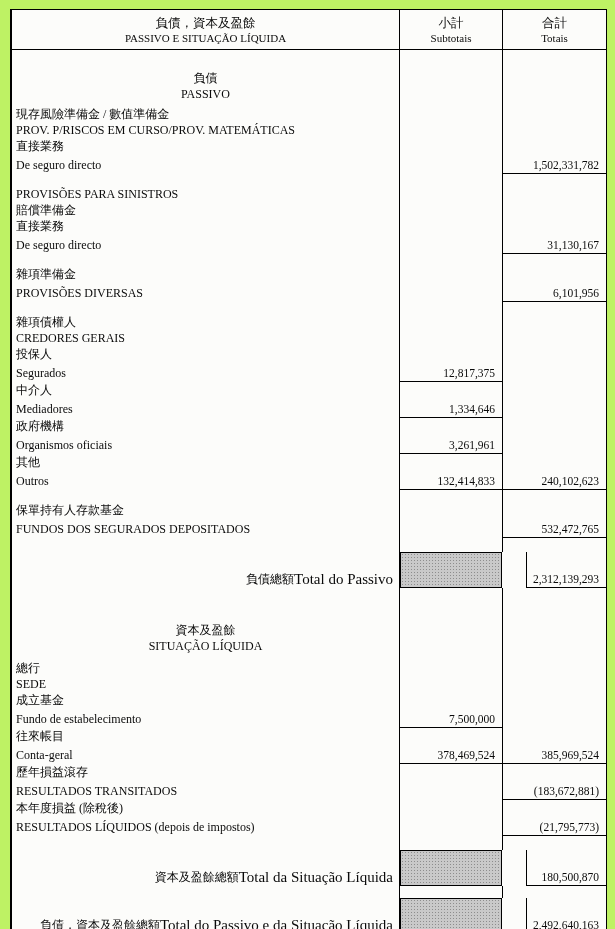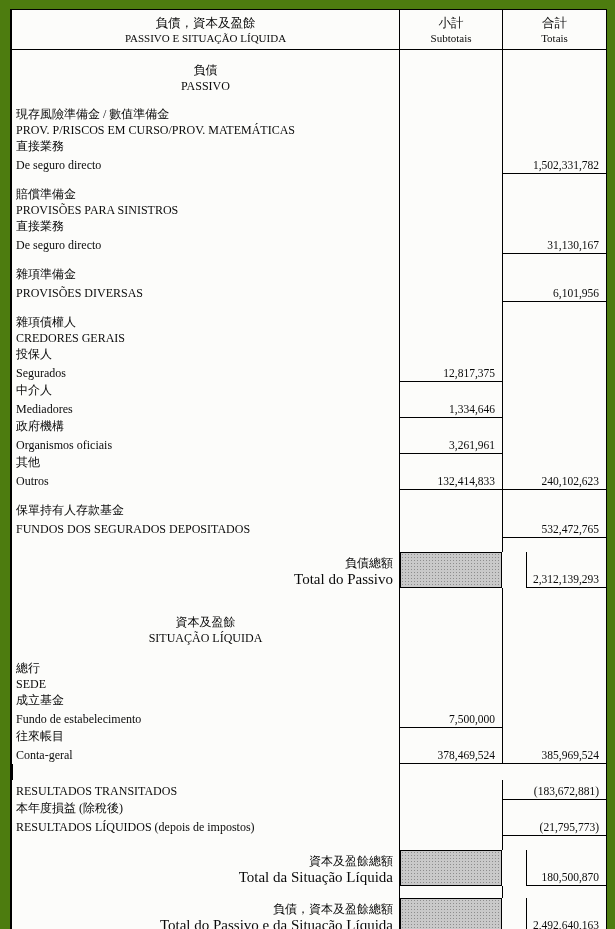--- a/index.html
+++ b/index.html
@@ -1,19 +1,19 @@
 <!DOCTYPE html>
 <html><head>
 <meta charset="utf-8">
 <style>
   * { box-sizing: border-box; }
   html, body { margin: 0; padding: 0; background: #e8e8e6; }
   .page {
     width: 615px; height: 929px;
-    background: #4d7c0f;
+    background: #bef264;
     padding: 9px 8px 0 10px;
     font-family: "Liberation Serif", "DejaVu Serif", serif;
     color: #0a0a0a;
     position: relative;
     overflow: hidden;
   }
   .table { border: 1.5px solid #000; border-left-width: 2px; background: #fcfcfa; }
   .row { display: grid; grid-template-columns: 1fr 103px 104px; }
   .cell { min-width: 0; }
   .sub, .tot { border-left: 1px solid #000; position: relative; }
@@ -21,25 +21,25 @@
   .hc { display: flex; flex-direction: column; justify-content: center; align-items: center; }
   .hzh { font-size: 12.5px; }
   .hpt { font-size: 11px; }
   .textrow { height: 16px; }
   .numrow  { height: 20px; }
   .totalrow { height: 36px; }
   .label { font-size: 12px; line-height: 15px; padding-left: 4px; white-space: nowrap; overflow: hidden; }
   .textrow .label { padding-top: 1px; }
   .numrow .label { padding-top: 4px; }
   .label.ind { }
-  .label.center { padding-left: 0; text-align: center; }
+  .label.center { padding-left: 0; text-align: center; margin-top: 8px; }
   .num { display: flex; align-items: flex-end; justify-content: flex-end;
          font-size: 11.5px; padding: 0 7px 2px 0; }
   .u { border-bottom: 1px solid #000; }
-  .tlabels { display: flex; flex-direction: column; justify-content: flex-end;
+  .tlabels { display: flex; flex-direction: row; justify-content: flex-end;
              align-items: flex-end; padding: 0 6px 1px 0; margin-left: 36px; }
   .tl { font-size: 12px; line-height: 15.5px; white-space: nowrap; }
   .tl.pt { font-size: 15px; }
   .shade { position: absolute; inset: 0; border: 1px solid #000;
            background-color: #c9c9c9;
            background-image: radial-gradient(#8d8d8d 0.7px, transparent 0.8px);
            background-size: 3px 3px; }
   .tnum { padding-bottom: 2px; margin-left: 24px; }
 </style>
 </head>
@@ -116,28 +116,28 @@
           <div class="cell sub"></div>
           <div class="cell tot num u">1,502,331,782</div>
         </div>
         <div class="row" style="height: 12px;">
           <div class="cell desc"></div>
           <div class="cell sub"></div>
           <div class="cell tot"></div>
         </div>
         <div class="row textrow">
           <div class="cell desc">
+            <div class="label">PROVISÕES PARA SINISTROS</div>
+          </div>
+          <div class="cell sub"></div>
+          <div class="cell tot"></div>
+        </div>
+        <div class="row textrow">
+          <div class="cell desc">
             <div class="label">賠償準備金</div>
-          </div>
-          <div class="cell sub"></div>
-          <div class="cell tot"></div>
-        </div>
-        <div class="row textrow">
-          <div class="cell desc">
-            <div class="label">PROVISÕES PARA SINISTROS</div>
           </div>
           <div class="cell sub"></div>
           <div class="cell tot"></div>
         </div>
         <div class="row textrow">
           <div class="cell desc">
             <div class="label ind">直接業務</div>
           </div>
           <div class="cell sub"></div>
           <div class="cell tot"></div>
@@ -337,20 +337,23 @@
           <div class="cell tot"></div>
         </div>
         <div class="row numrow">
           <div class="cell desc">
             <div class="label ind">Conta-geral</div>
           </div>
           <div class="cell sub num u">378,469,524</div>
           <div class="cell tot num u">385,969,524</div>
         </div>
         <div class="row textrow">
+          <div class="cell desc">
+            <div class="label">歷年損益滾存</div>
+          </div>
           <div class="cell sub"></div>
           <div class="cell tot"></div>
         </div>
         <div class="row numrow">
           <div class="cell desc">
             <div class="label">RESULTADOS TRANSITADOS</div>
           </div>
           <div class="cell sub"></div>
           <div class="cell tot num u">(183,672,881)</div>
         </div>

